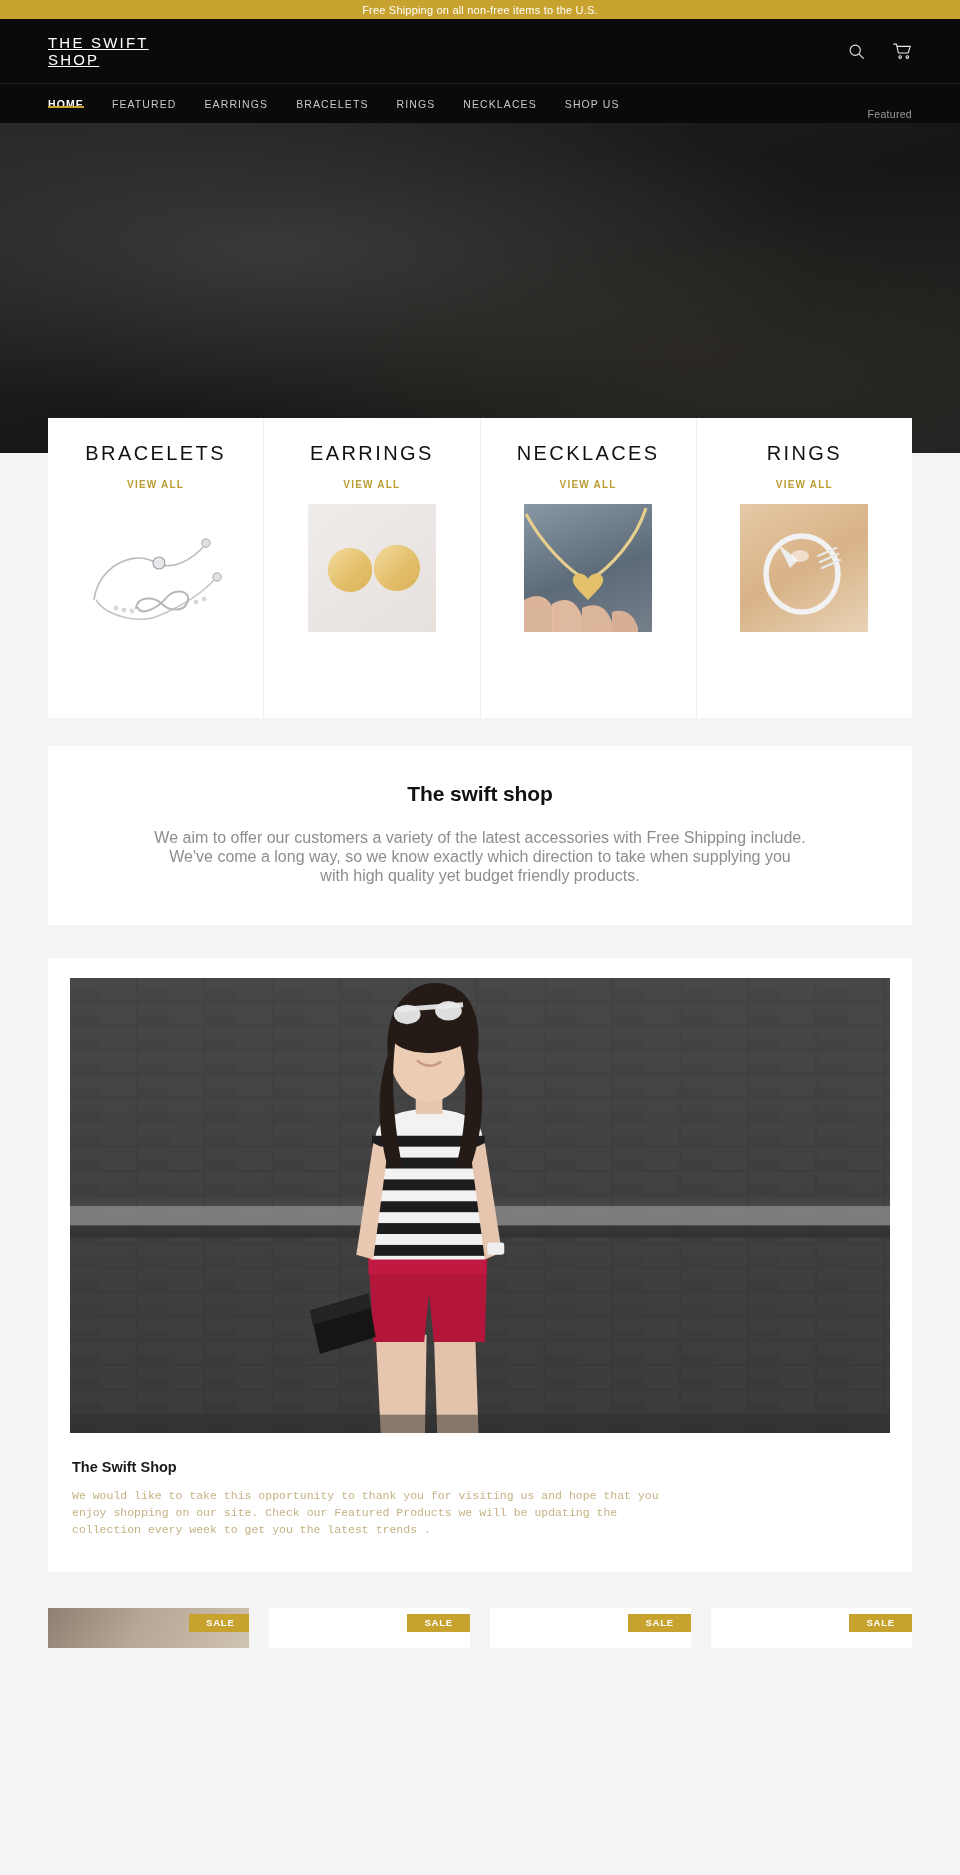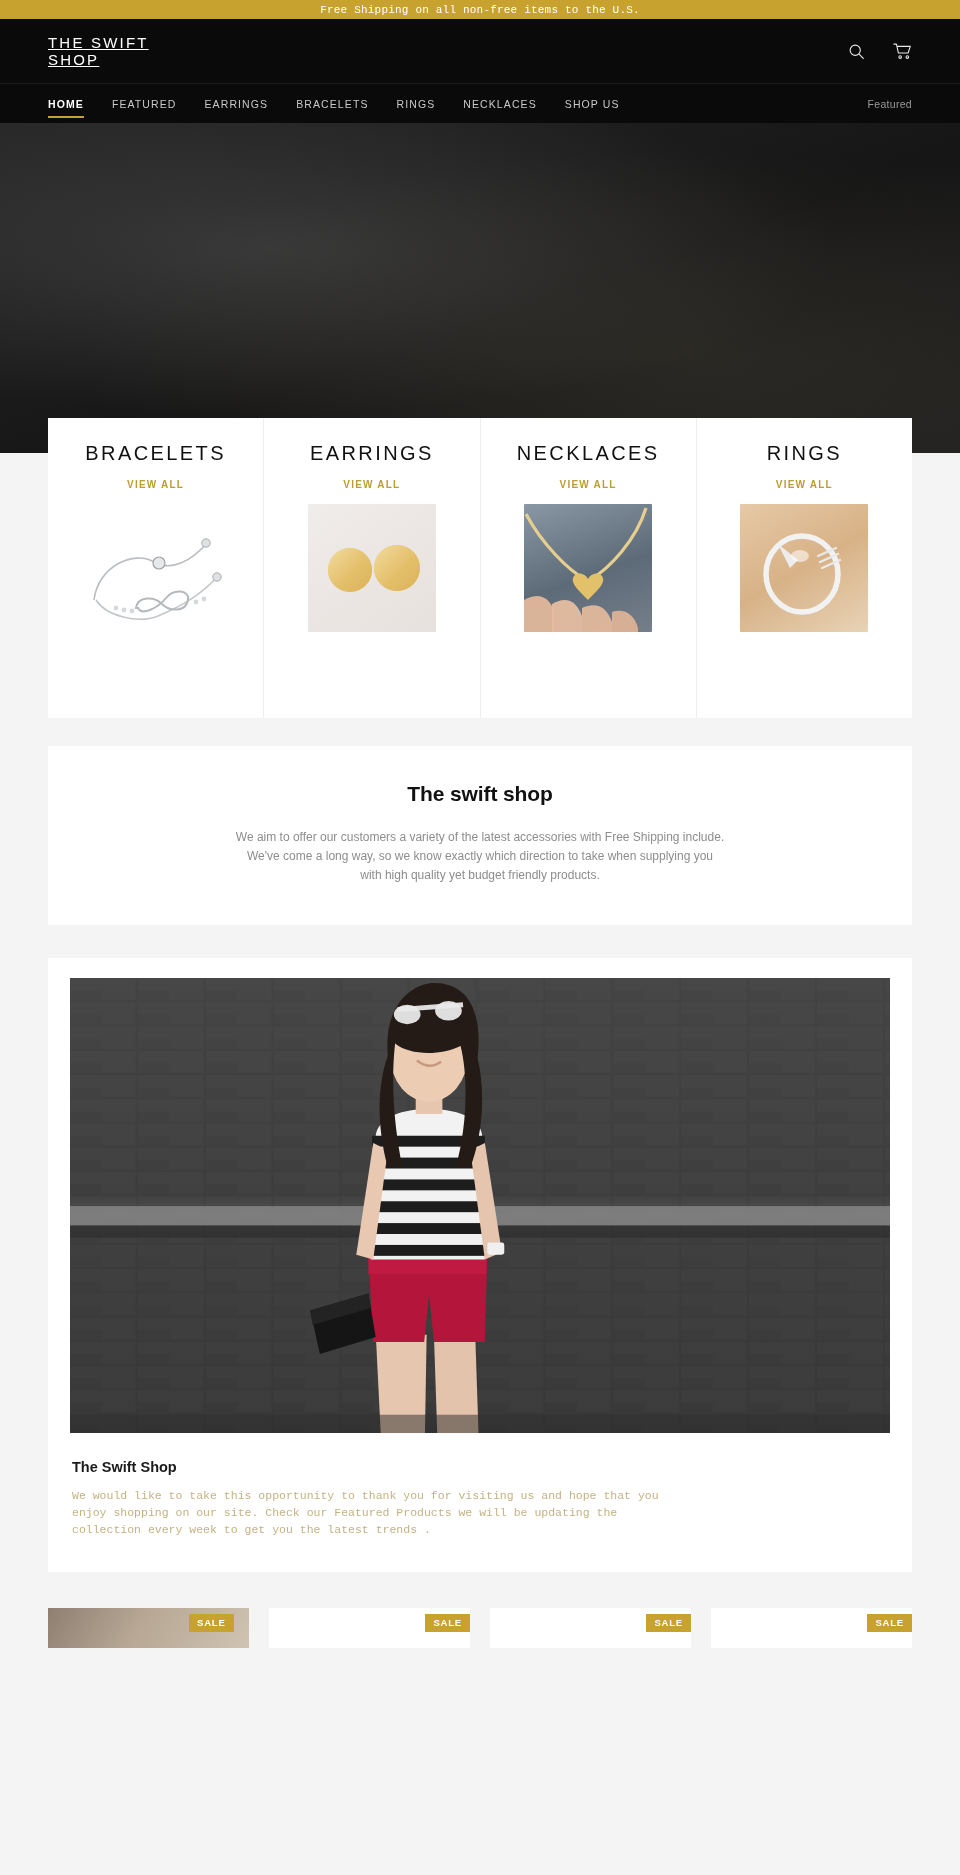--- a/index.html
+++ b/index.html
@@ -11,21 +11,20 @@
   }
   body { width: 960px; height: 1875px; overflow: hidden; position: relative; }
 
   
   .announcement {
     background: #c8a22e;
     height: 19px;
     display: flex;
     align-items: center;
     justify-content: center;
-    font-family: Liberation Mono, monospace;
   }
   .announcement span {
     color: #ffffff;
     font-size: 11px;
     letter-spacing: .2px;
     font-weight: 400;
   }
 
   
   .site-header {
@@ -48,21 +47,21 @@
   .icon-btn {
     width: 20px; height: 20px;
     display: flex; align-items: center; justify-content: center;
   }
   .icon-btn svg { display: block; }
 
   
   .site-nav {
     background: #0a0a0a;
     height: 40px;
-    padding: 0 48px;
+    padding: 10px 48px;
     display: flex;
     align-items: stretch;
     justify-content: space-between;
     border-top: 1px solid #1c1c1c;
   }
   .nav-list { display: flex; align-items: stretch; gap: 0; list-style: none; }
   .nav-list li { display: flex; align-items: center; }
   .nav-list a {
     color: #c9c9c9;
     text-decoration: none;
@@ -168,21 +167,21 @@
     text-align: center;
   }
   .richtext h2 {
     font-size: 21px;
     font-weight: 700;
     color: #111111;
     letter-spacing: -.1px;
     margin-bottom: 22px;
   }
   .richtext p {
-    font-size: 12px;
+    font-size: 16px;
     line-height: 19px;
     color: #8d8d8d;
     font-weight: 400;
   }
 
   
   .feature {
     margin: 33px 48px 0;
     background: #ffffff;
     padding: 20px 22px 34px;
@@ -231,21 +230,21 @@
   .thumb-2 { background: #ffffff; }
   .thumb-3 { background: #ffffff; }
   .sale-badge {
     position: absolute;
     top: 6px; right: 0;
     background: #c8a22e;
     color: #ffffff;
     font-size: 9.5px;
     font-weight: 700;
     letter-spacing: .8px;
-    padding: 3px 8px 4px;
+    padding: 3px 17px 4px;
     z-index: 4;
   }
   .product-card:nth-child(1) .sale-badge { right: auto; left: 141px; }
 </style>
 </head>
 <body>
 
 <div class="announcement">
   <span>Free Shipping on all non-free items to the U.S.</span>
 </div>

